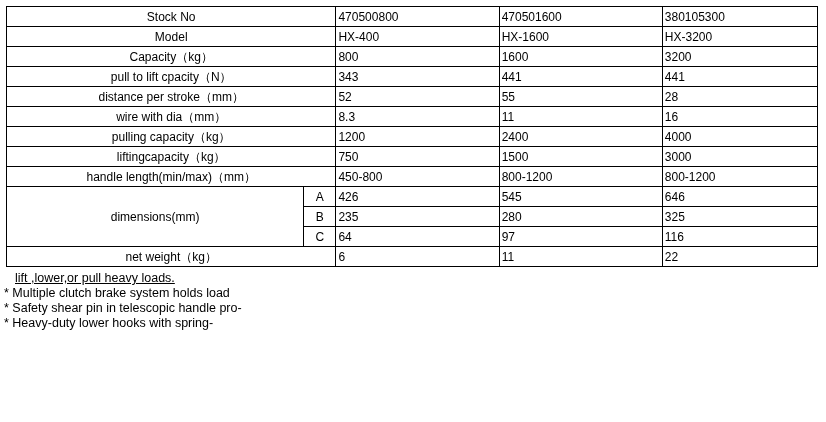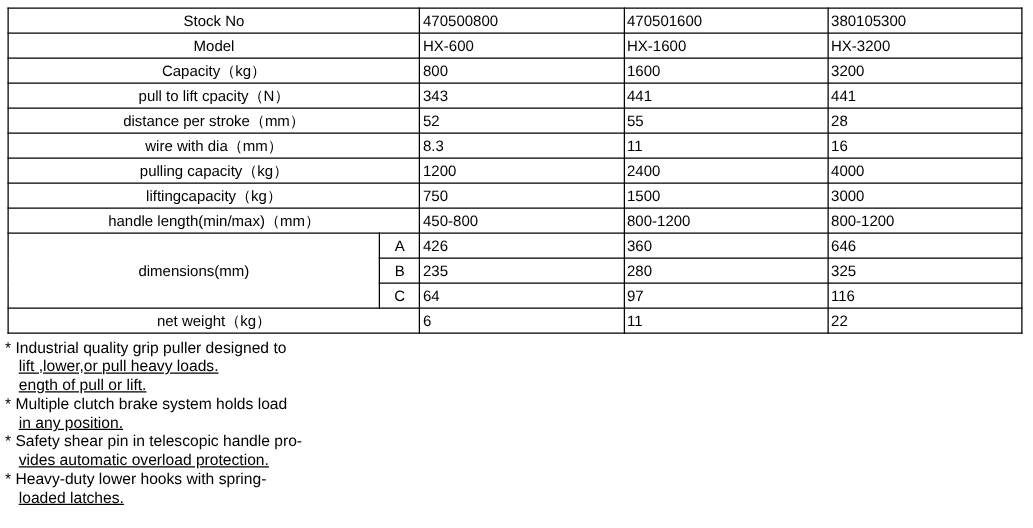--- a/index.html
+++ b/index.html
@@ -73,21 +73,21 @@
     </colgroup>
     <tbody>
       <tr>
         <td class="label" colspan="2">Stock No</td>
         <td>470500800</td>
         <td>470501600</td>
         <td>380105300</td>
       </tr>
       <tr>
         <td class="label" colspan="2">Model</td>
-        <td>HX-600</td>
+        <td>HX-400</td>
         <td>HX-1600</td>
         <td>HX-3200</td>
       </tr>
       <tr>
         <td class="label" colspan="2">Capacity（kg）</td>
         <td>800</td>
         <td>1600</td>
         <td>3200</td>
       </tr>
       <tr>
@@ -124,21 +124,21 @@
         <td class="label" colspan="2">handle length(min/max)（mm）</td>
         <td>450-800</td>
         <td>800-1200</td>
         <td>800-1200</td>
       </tr>
 
       <tr>
         <td class="dim-label" rowspan="3">dimensions(mm)</td>
         <td class="subcell">A</td>
         <td>426</td>
-        <td>360</td>
+        <td>545</td>
         <td>646</td>
       </tr>
       <tr>
         <td class="subcell">B</td>
         <td>235</td>
         <td>280</td>
         <td>325</td>
       </tr>
       <tr>
         <td class="subcell">C</td>
@@ -150,24 +150,19 @@
       <tr>
         <td class="label" colspan="2">net weight（kg）</td>
         <td>6</td>
         <td>11</td>
         <td>22</td>
       </tr>
     </tbody>
   </table>
 
   <div class="notes">
-    <div class="note-line">* Industrial quality grip puller designed to</div>
     <div class="note-line cont">lift ,lower,or pull heavy loads.</div>
-    <div class="note-line cont">ength of pull or lift.</div>
     <div class="note-line">* Multiple clutch brake system holds load</div>
-    <div class="note-line cont">in any position.</div>
     <div class="note-line">* Safety shear pin in telescopic handle pro-</div>
-    <div class="note-line cont">vides automatic overload protection.</div>
     <div class="note-line">* Heavy-duty lower hooks with spring-</div>
-    <div class="note-line cont">loaded latches.</div>
   </div>
 
 </div>
 
 </body></html>

